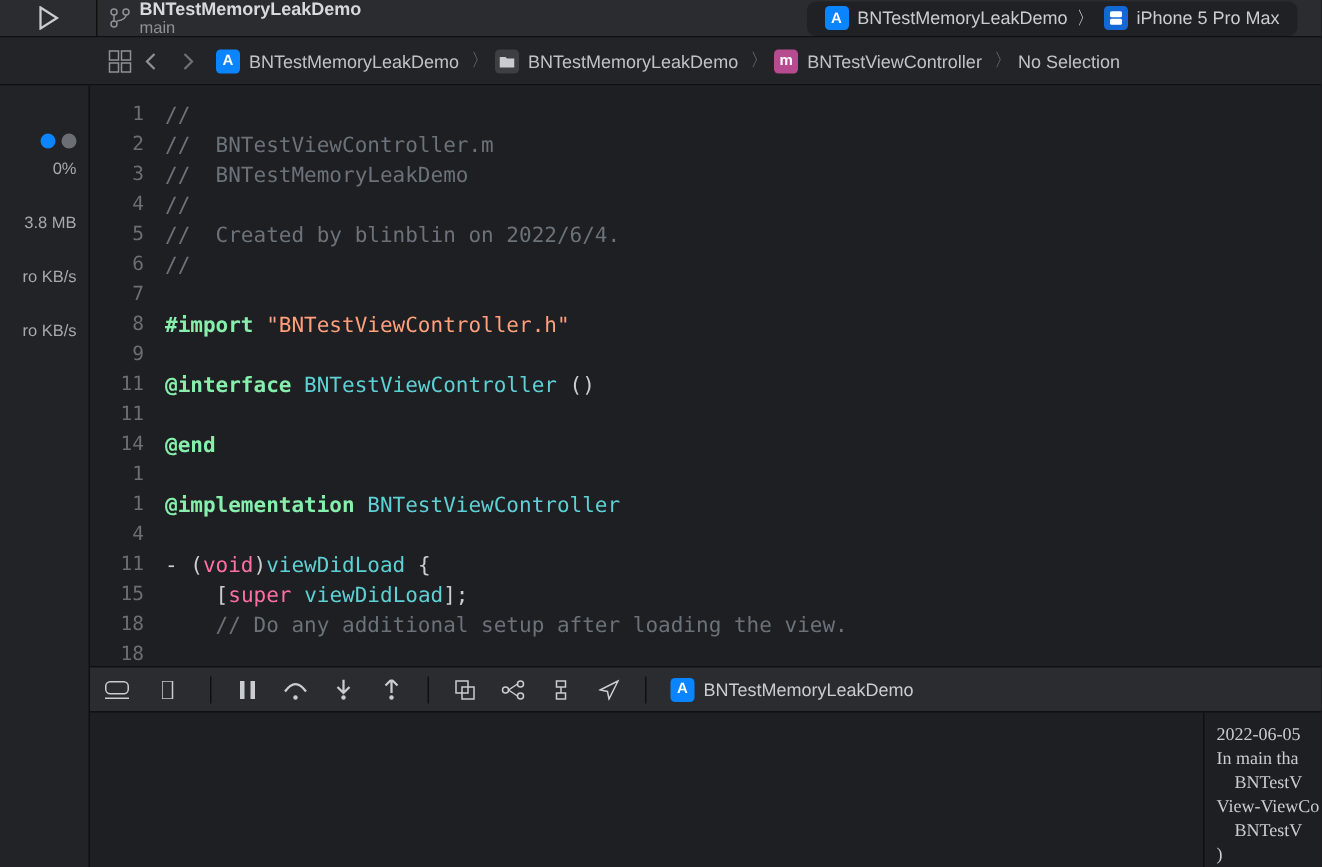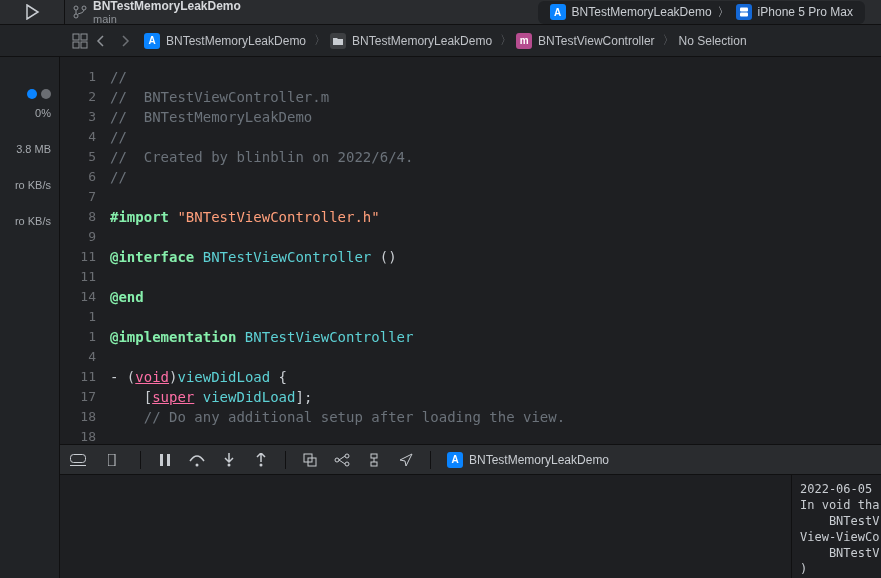--- a/index.html
+++ b/index.html
@@ -38,35 +38,35 @@
   .dot.grey { background:#6b6e73; }
 
   .editor-wrap { flex:1; display:flex; flex-direction:column; min-width:0; }
   .editor { flex:1; display:flex; overflow:hidden; background:#1e1f22; }
   .gutter { width:50px; text-align:right; padding:10px 14px 10px 0; color:#6b6e73; font-size:13px; line-height:20px; }
   .code { flex:1; padding:10px 0 0 0; font-size:14px; line-height:20px; white-space:pre; color:#c9cdd2; overflow:hidden; }
   .code .line { height:20px; }
 
   
   .c-cmt { color:#6b727a; }
-  .c-key { color:#ff6fa6;text-decoration:underline; }
+  .c-key { color:#ff6fa6; }
   .c-key2 { color:#86efac; font-weight:600; }
   .c-str { color:#ff9f7b; }
   .c-type { color:#5dd1d5; }
   .c-plain { color:#c9cdd2; }
 
   
   .dbg { height:30px; background:#2a2c2f; border-top:1px solid #101011; display:flex; align-items:center; padding:0 10px; gap:16px; font-family:-apple-system,Helvetica,Arial,sans-serif; font-size:12px; color:#c9cdd2; }
   .dbg .ic { width:16px; height:16px; display:inline-flex; align-items:center; justify-content:center; color:#c9cdd2; }
   .dbg .divider { width:1px; height:18px; background:#101011; }
 
   
   .bottom { height:104px; display:flex; background:#1e1f22; border-top:1px solid #101011; }
   .bottom .vars { flex:1; position:relative; }
-  .bottom .console { width:90px; border-left:1px solid #101011; padding:6px 0 0 8px; font-size:12px; line-height:16px; white-space:pre; overflow:hidden; }
+  .bottom .console { width:79px; border-left:1px solid #101011; padding:6px 0 0 8px; font-size:12px; line-height:16px; white-space:pre; overflow:hidden;font-family:Liberation Serif, serif; }
 
   svg { display:block; }
 </style>
 </head>
 <body>
 
 <div class="root">
 
   <div class="tb">
     <div class="run">
@@ -169,21 +169,21 @@
             <div>7</div>
             <div>8</div>
             <div>9</div>
             <div>11</div>
             <div>11</div>
             <div>14</div>
             <div>1</div>
             <div>1</div>
             <div>4</div>
             <div>11</div>
-            <div>17</div>
+            <div>15</div>
             <div>18</div>
             <div>18</div>
             <div></div>
           </div>
         <div class="code" id="code"><div class="line"><span class="c-cmt">//</span></div><div class="line"><span class="c-cmt">//  BNTestViewController.m</span></div><div class="line"><span class="c-cmt">//  BNTestMemoryLeakDemo</span></div><div class="line"><span class="c-cmt">//</span></div><div class="line"><span class="c-cmt">//  Created by blinblin on 2022/6/4.</span></div><div class="line"><span class="c-cmt">//</span></div><div class="line">&nbsp;</div><div class="line"><span class="c-key2">#import </span><span class="c-str">"BNTestViewController.h"</span></div><div class="line">&nbsp;</div><div class="line"><span class="c-key2">@interface </span><span class="c-type">BNTestViewController</span><span class="c-plain"> ()</span></div><div class="line">&nbsp;</div><div class="line"><span class="c-key2">@end</span></div><div class="line">&nbsp;</div><div class="line"><span class="c-key2">@implementation </span><span class="c-type">BNTestViewController</span></div><div class="line">&nbsp;</div><div class="line"><span class="c-plain">- (</span><span class="c-key">void</span><span class="c-plain">)</span><span class="c-type">viewDidLoad</span><span class="c-plain"> {</span></div><div class="line"><span class="c-plain">    [</span><span class="c-key">super</span><span class="c-plain"> </span><span class="c-type">viewDidLoad</span><span class="c-plain">];</span></div><div class="line"><span class="c-cmt">    // Do any additional setup after loading the view.</span></div><div class="line">&nbsp;</div></div>
       </div>
 
       <div class="dbg">
         <span class="ic">
             <svg width="16" height="12" viewBox="0 0 16 12">
@@ -253,17 +253,17 @@
         <span class="item" style="display:flex;align-items:center;">
           <span class="icon-tile blue">A</span>
           <span>BNTestMemoryLeakDemo</span>
         </span>
       </div>
 
       <div class="bottom">
         <div class="vars">
           
         </div>
-        <div class="console" id="console"><div>2022-06-05 </div><div>In void tha</div><div>    BNTestV</div><div>View-ViewCo</div><div>    BNTestV</div><div>)</div></div>
+        <div class="console" id="console"><div>2022-06-05 </div><div>In main tha</div><div>    BNTestV</div><div>View-ViewCo</div><div>    BNTestV</div><div>)</div></div>
       </div>
     </div>
   </div>
 </div>
 
 </body></html>

